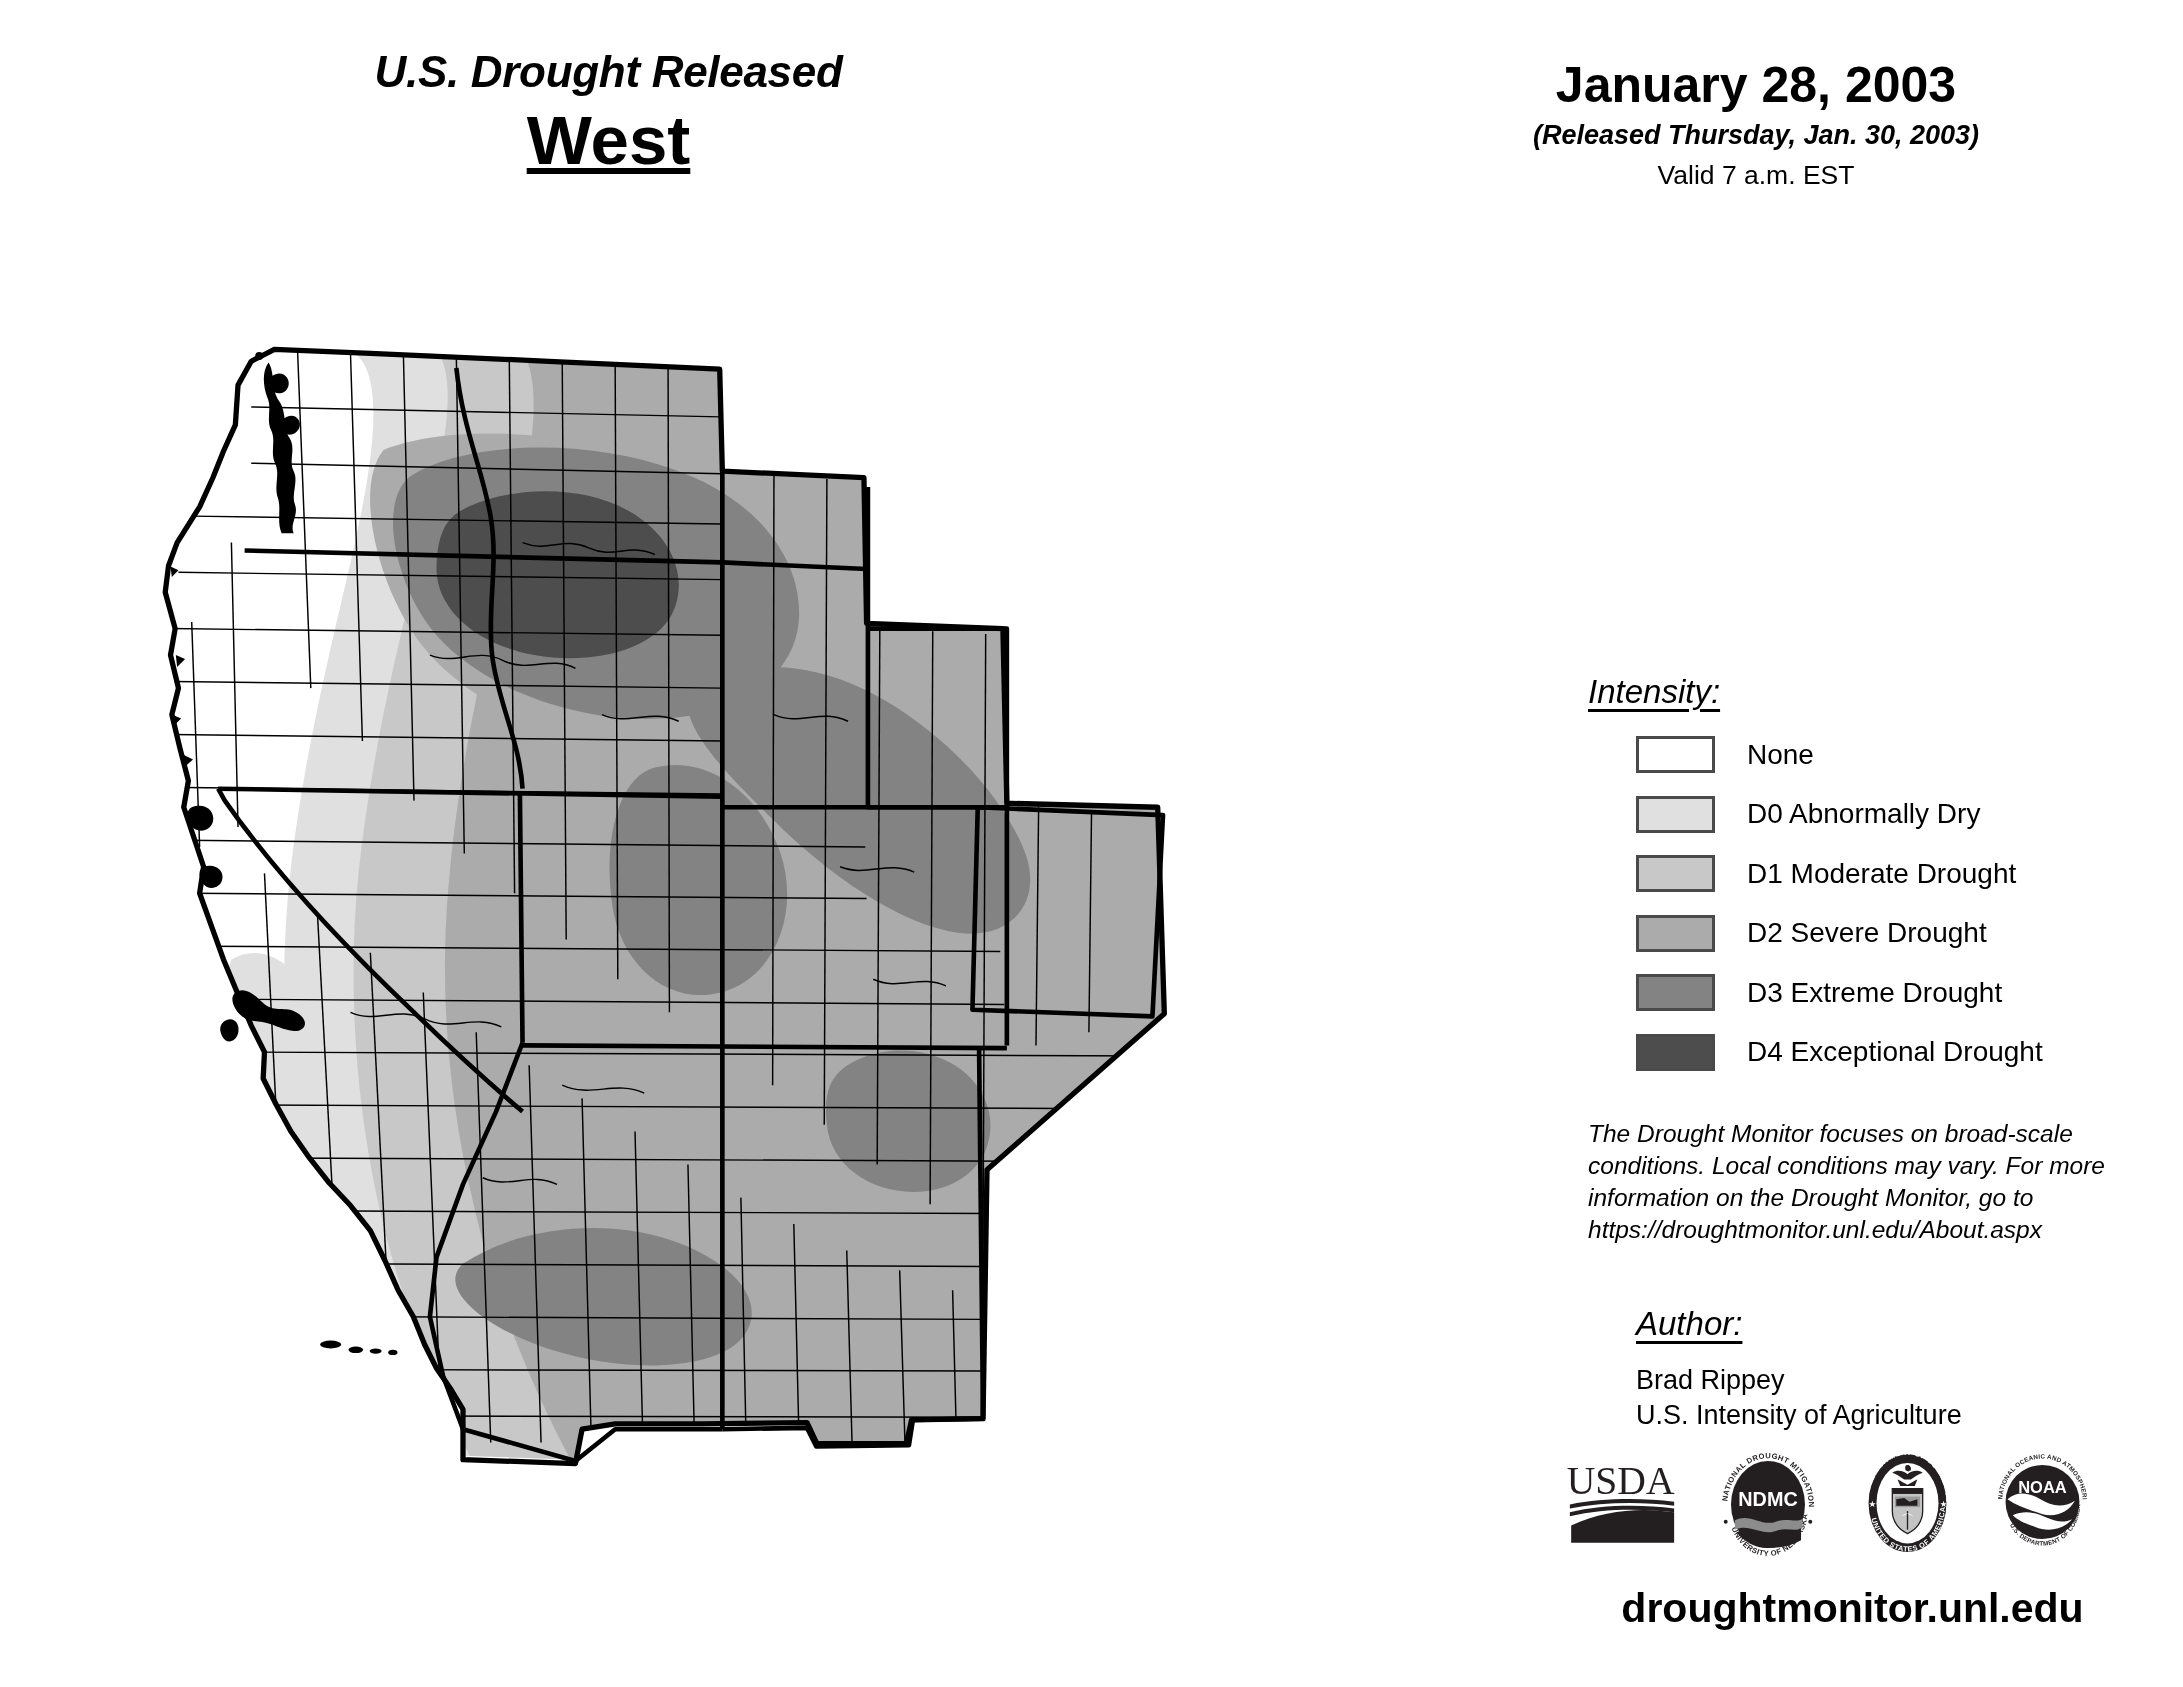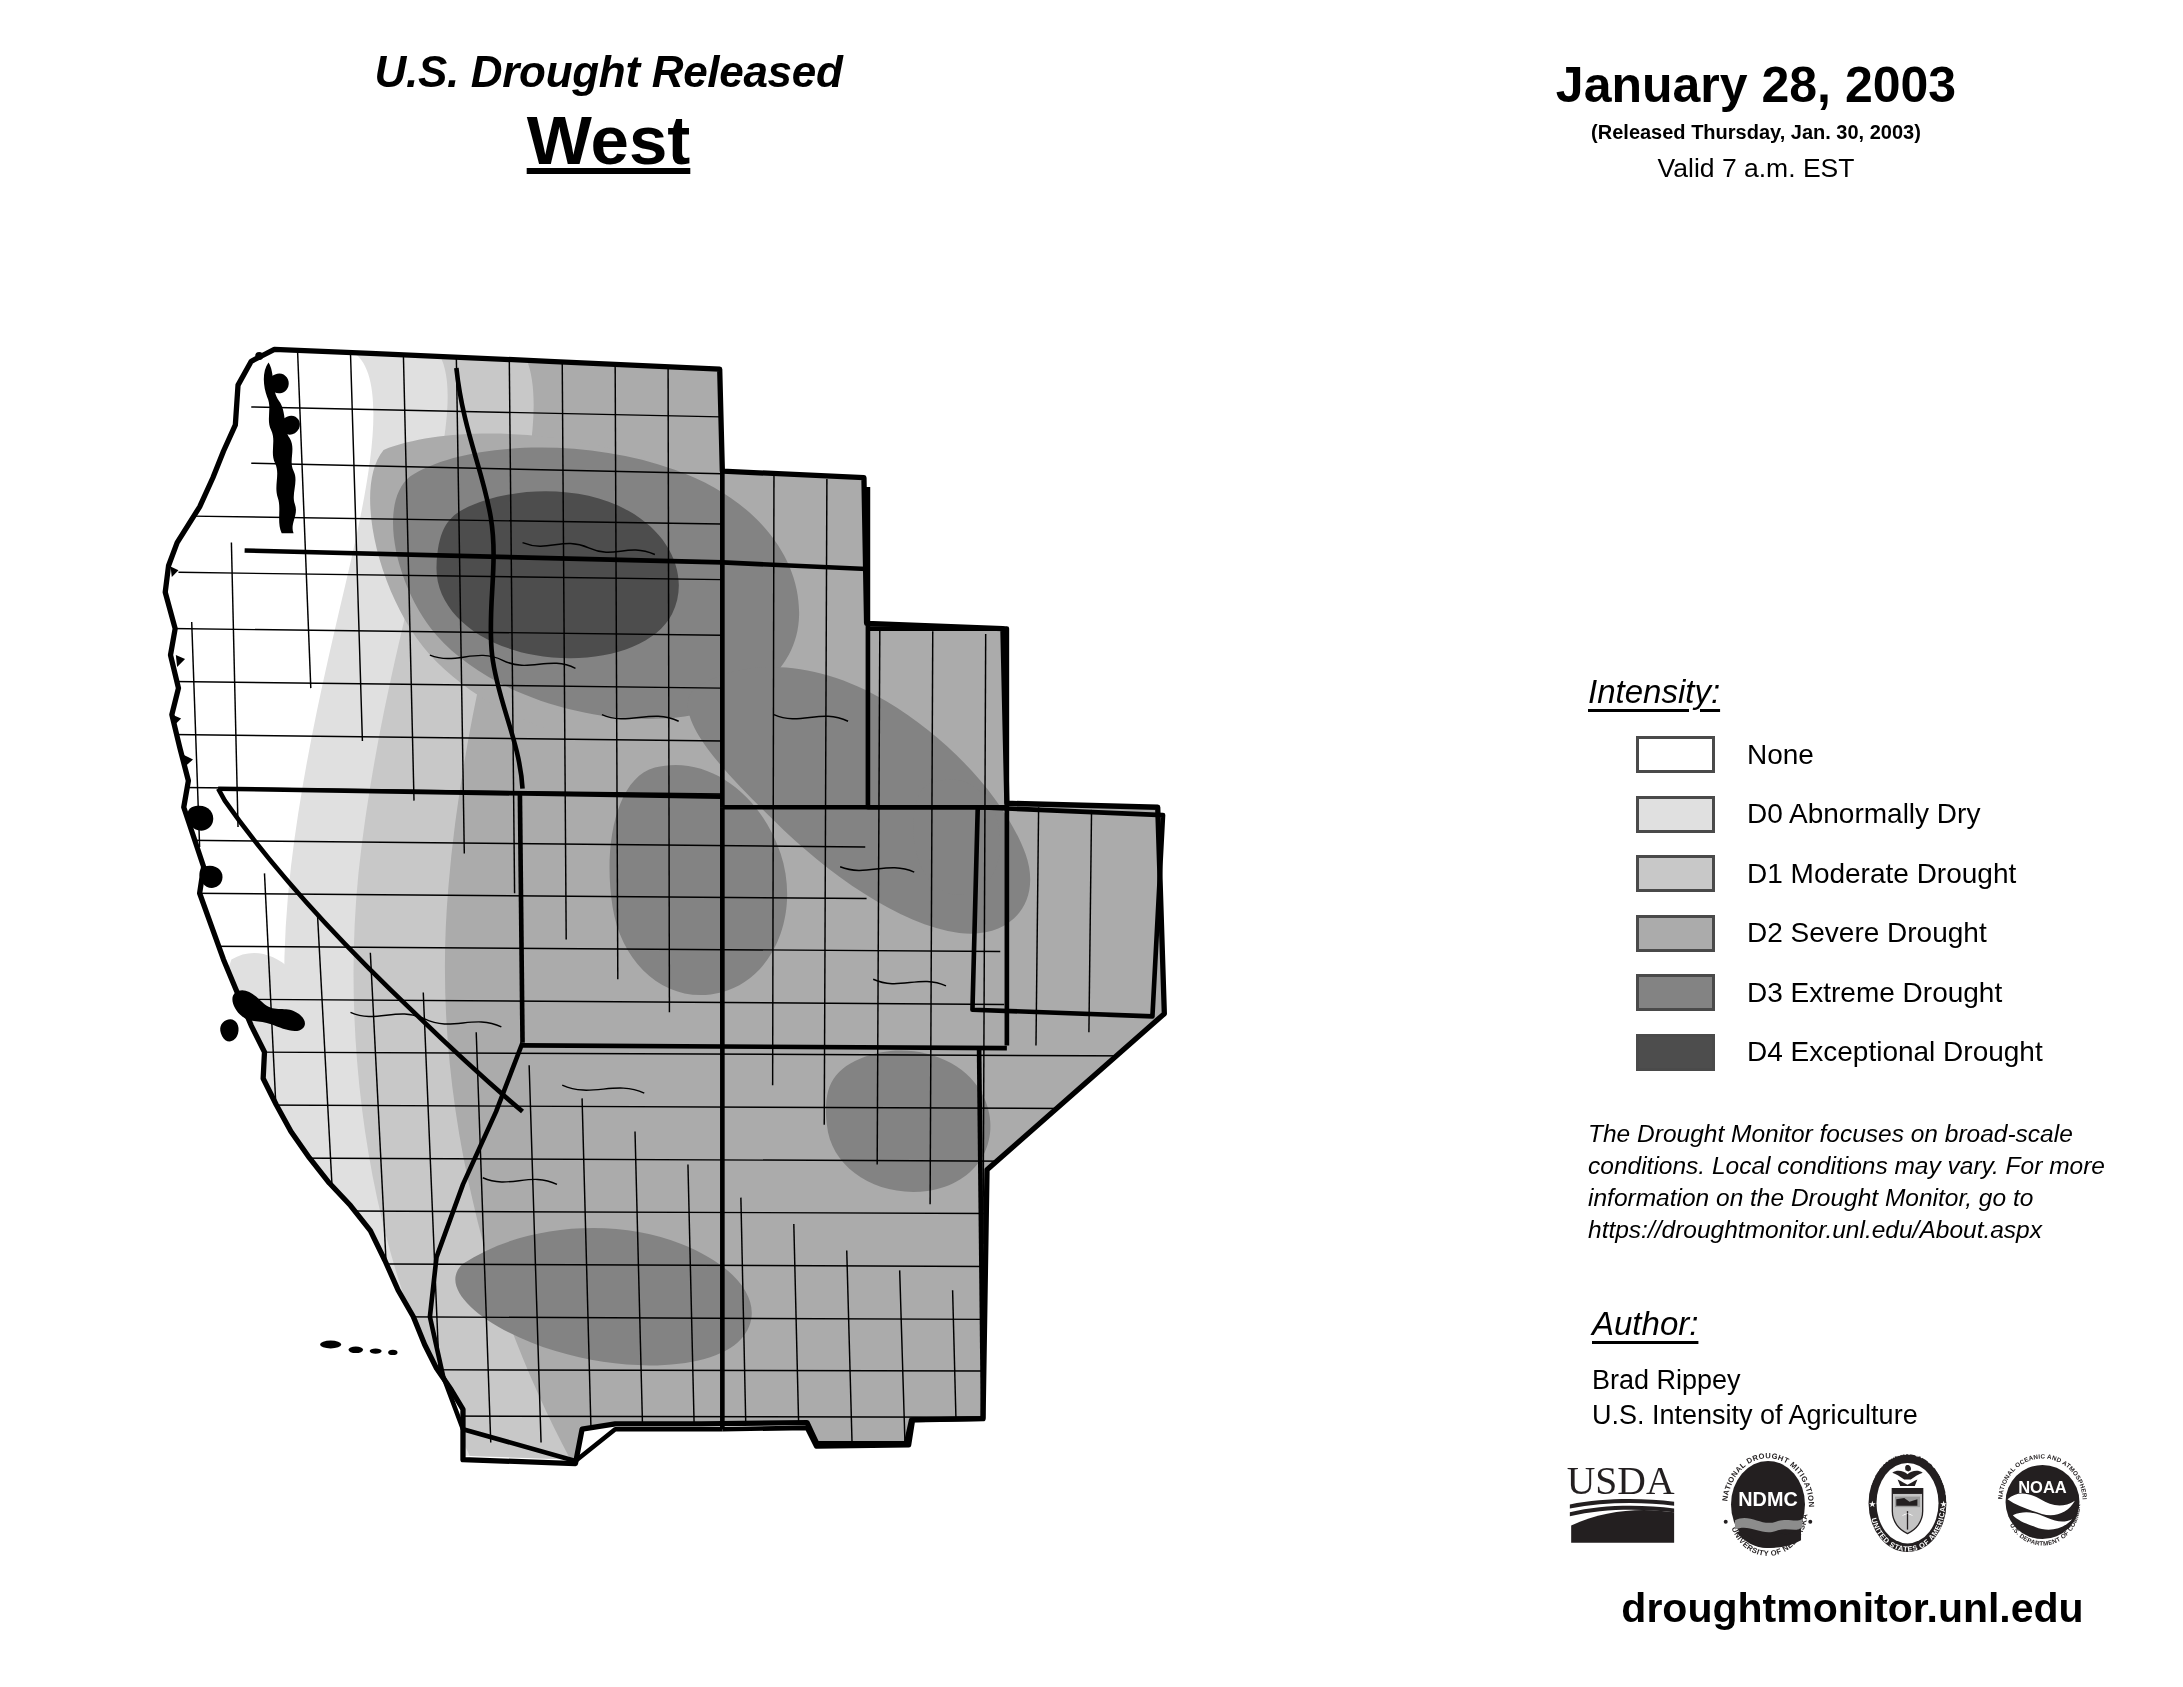--- a/index.html
+++ b/index.html
@@ -47,22 +47,23 @@
     width: 668px;
     text-align: center;
   }
   #date-main {
     font-size: 50px;
     font-weight: bold;
     line-height: 1.0;
     white-space: nowrap;
   }
   #date-released {
-    font-size: 20px;
+    font-size: 27px;
     font-weight: bold;
+    font-style: italic;
     line-height: 1.0;
     margin-top: 12px;
     white-space: nowrap;
   }
   #date-valid {
     font-size: 26.5px;
     font-weight: normal;
     line-height: 1.0;
     margin-top: 13.2px;
     white-space: nowrap;
@@ -123,21 +124,21 @@
     width: 536px;
     font-size: 24.5px;
     font-style: italic;
     line-height: 1.30;
   }
   #disclaimer div { white-space: nowrap; }
 
   
   #author-block {
     position: absolute;
-    left: 1592px;
+    left: 1636px;
     top: 1307px;
     width: 529px;
   }
   #author-title {
     font-size: 33px;
     font-style: italic;
     text-decoration: underline;
     text-underline-offset: 6px;
     line-height: 1.0;
     margin-bottom: 22.5px;

